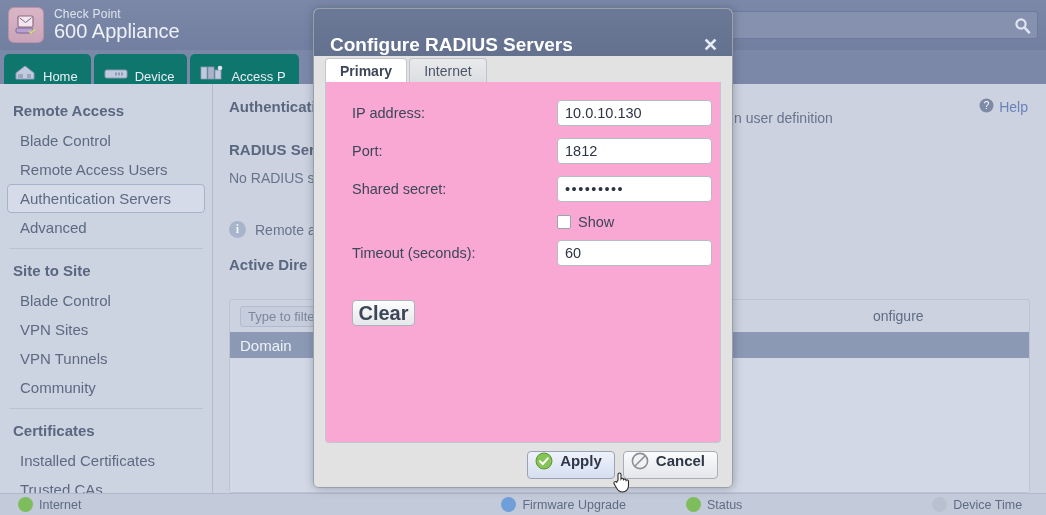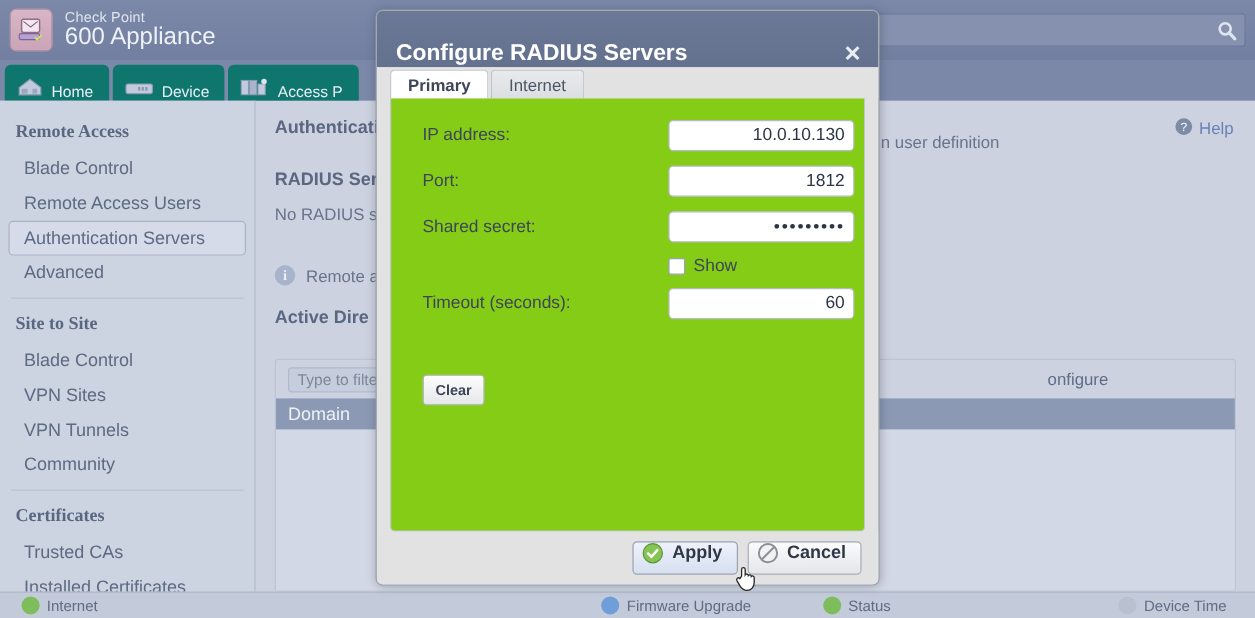--- a/index.html
+++ b/index.html
@@ -65,21 +65,20 @@
   }
   .sidebar {
     position: absolute; left: 0; top: 0; width: 213px; height: 409px;
     background: #ccd3e1;
     border-right: 1px solid #b4bccc;
     padding-top: 11px;
   }
   .side-group {
     font-size: 15px; font-weight: bold; color: #5a6780;
     padding: 7px 0 7px 13px;
-    font-family: Liberation Serif, serif;
   }
   .side-item {
     font-size: 15px; color: #5d6a82;
     padding: 6px 0 6px 13px; margin: 0 7px;
     border-radius: 4px;
   }
   .side-item.selected {
     background: #d5dbe9;
     border: 1px solid #a9b3c8;
     padding: 5px 0 5px 12px;
@@ -159,44 +158,44 @@
     height: 24px; padding: 0 14px; font-size: 14px; color: #4c5566;
     display: flex; align-items: center;
     border: 1px solid #bfc3c9; border-bottom: 0;
     border-radius: 4px 4px 0 0;
     background: linear-gradient(to bottom,#e9eaec,#dcdee1);
   }
   .mtab.active { background: #ffffff; font-weight: bold; border-color: #c3c7cd; color:#3d4658; }
 
   .panel {
     margin: 0 11px; flex: 1;
-    background: #84cc16; border: 1px solid #c3c7cd; border-top: 0;
+    background: #f9a8d4; border: 1px solid #c3c7cd; border-top: 0;
     border-radius: 0 0 4px 4px;
     padding: 18px 0 16px 26px;
     position: relative;
   }
   .frow { display: flex; align-items: center; margin-bottom: 12px; }
   .flabel { width: 205px; font-size: 14.5px; color: #3d4658; }
   .finput {
     width: 155px; height: 26px;
     border: 1px solid #b6bcc6; border-radius: 4px;
     font-size: 14.5px; color: #2d3445; padding: 0 7px;
     font-family: "Liberation Sans", sans-serif;
-    outline: none; background: #fff; text-align: right;
+    outline: none; background: #fff;
   }
   .finput.focused { border-color: #b6bcc6; }
   .fpass { letter-spacing: 1.5px; }
   .chk-row { display:flex; align-items:center; gap: 7px; margin: 4px 0 0 205px; }
   .chkbox {
     width: 14px; height: 14px; border: 1px solid #9aa3b2; background: #fff; border-radius: 2px;
   }
   .chk-label { font-size: 14.5px; color: #3d4658; }
   .clear-btn {
-    margin-top: 34px; width: 52px; height: 26px;
-    font-size: 12px; font-weight: bold; color: #3d4658;
+    margin-top: 22px; width: 63px; height: 26px;
+    font-size: 20px; font-weight: bold; color: #3d4658;
     background: linear-gradient(to bottom,#fdfdfd,#e6e7ea);
     border: 1px solid #adb3bd; border-radius: 4px;
     font-family: "Liberation Sans", sans-serif; cursor: pointer;
   }
   .modal-foot {
     height: 44px; display: flex; align-items: center; justify-content: flex-end;
     gap: 8px; padding-right: 14px; background: #e2e2e2;
   }
   .fbtn {
     height: 28px; padding: 0 12px 0 7px;
@@ -296,22 +295,22 @@
       <div class="side-item selected">Authentication Servers</div>
       <div class="side-item">Advanced</div>
       <div class="side-sep"></div>
       <div class="side-group">Site to Site</div>
       <div class="side-item">Blade Control</div>
       <div class="side-item">VPN Sites</div>
       <div class="side-item">VPN Tunnels</div>
       <div class="side-item">Community</div>
       <div class="side-sep"></div>
       <div class="side-group">Certificates</div>
+      <div class="side-item">Installed Certificates</div>
       <div class="side-item">Trusted CAs</div>
-      <div class="side-item">Installed Certificates</div>
     </div>
 
     <div class="content">
       <div class="c-title">Authentication</div>
       <div class="help-link">
         <span>
           <svg width="15" height="15" viewBox="0 0 15 15">
             <circle cx="7.5" cy="7.5" r="7" fill="#7e8ba6"></circle>
             <text x="7.5" y="11" font-size="10" fill="#fff" text-anchor="middle" font-family="Liberation Sans">?</text>
           </svg>

